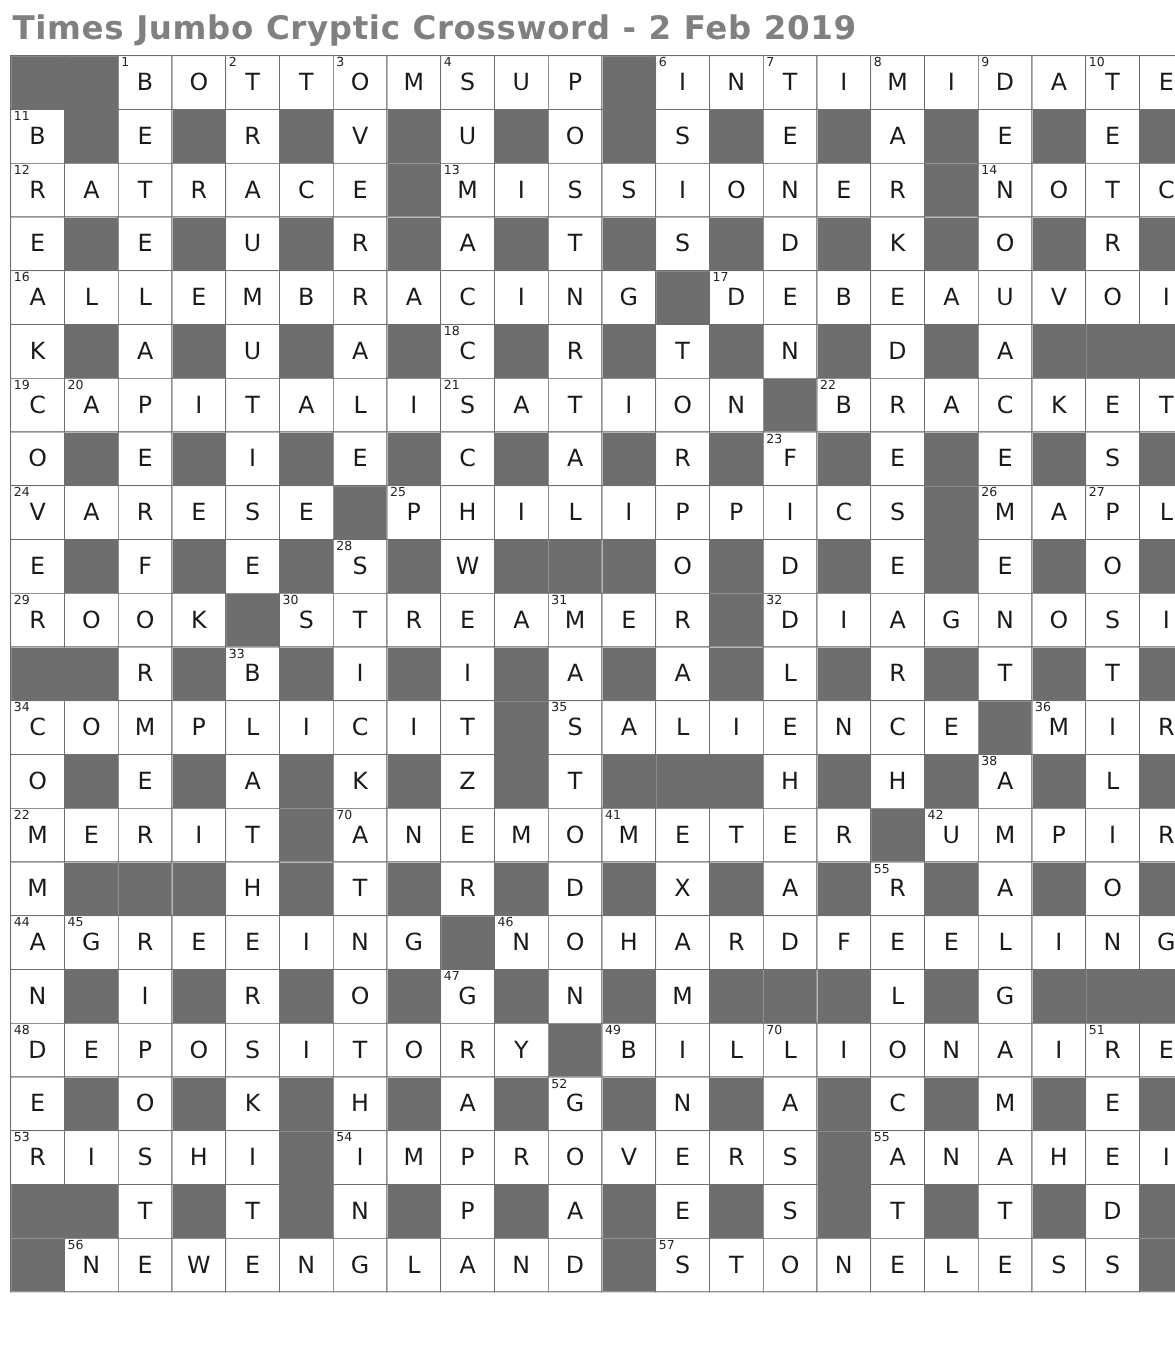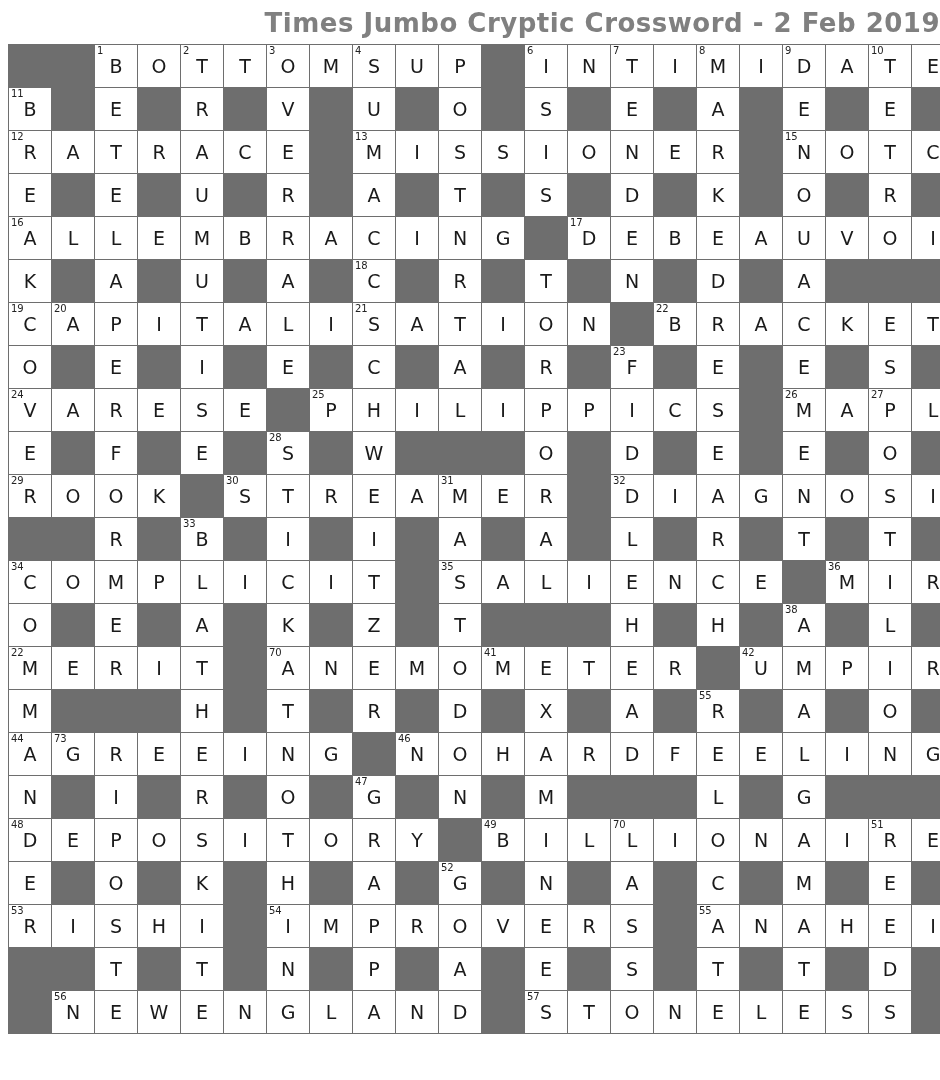--- a/index.html
+++ b/index.html
@@ -11,21 +11,20 @@
   body {
     font-family: "DejaVu Sans", sans-serif;
   }
   #puzzle-title {
     font-size: 26px;
     font-weight: bold;
     color: #808080;
     padding: 8px 0 6px 10px;
     letter-spacing: 0.5px;
     white-space: nowrap;
-    text-align: right;
   }
   #grid-wrap {
     padding: 0 8px;
   }
   table#crossword-grid {
     border-collapse: collapse;
     table-layout: fixed;
     width: 924px;
   }
   table#crossword-grid td {
@@ -235,21 +234,21 @@
             <span class="letter">N</span>
           </td>
           <td class="cell">
             <span class="letter">E</span>
           </td>
           <td class="cell">
             <span class="letter">R</span>
           </td>
           <td class="block"></td>
           <td class="cell">
-            <span class="num">15</span>
+            <span class="num">14</span>
             <span class="letter">N</span>
           </td>
           <td class="cell">
             <span class="letter">O</span>
           </td>
           <td class="cell">
             <span class="letter">T</span>
           </td>
           <td class="cell">
             <span class="letter">C</span>
@@ -981,21 +980,21 @@
             <span class="letter">O</span>
           </td>
           <td class="block"></td>
         </tr>
         <tr>
           <td class="cell">
             <span class="num">44</span>
             <span class="letter">A</span>
           </td>
           <td class="cell">
-            <span class="num">73</span>
+            <span class="num">45</span>
             <span class="letter">G</span>
           </td>
           <td class="cell">
             <span class="letter">R</span>
           </td>
           <td class="cell">
             <span class="letter">E</span>
           </td>
           <td class="cell">
             <span class="letter">E</span>

